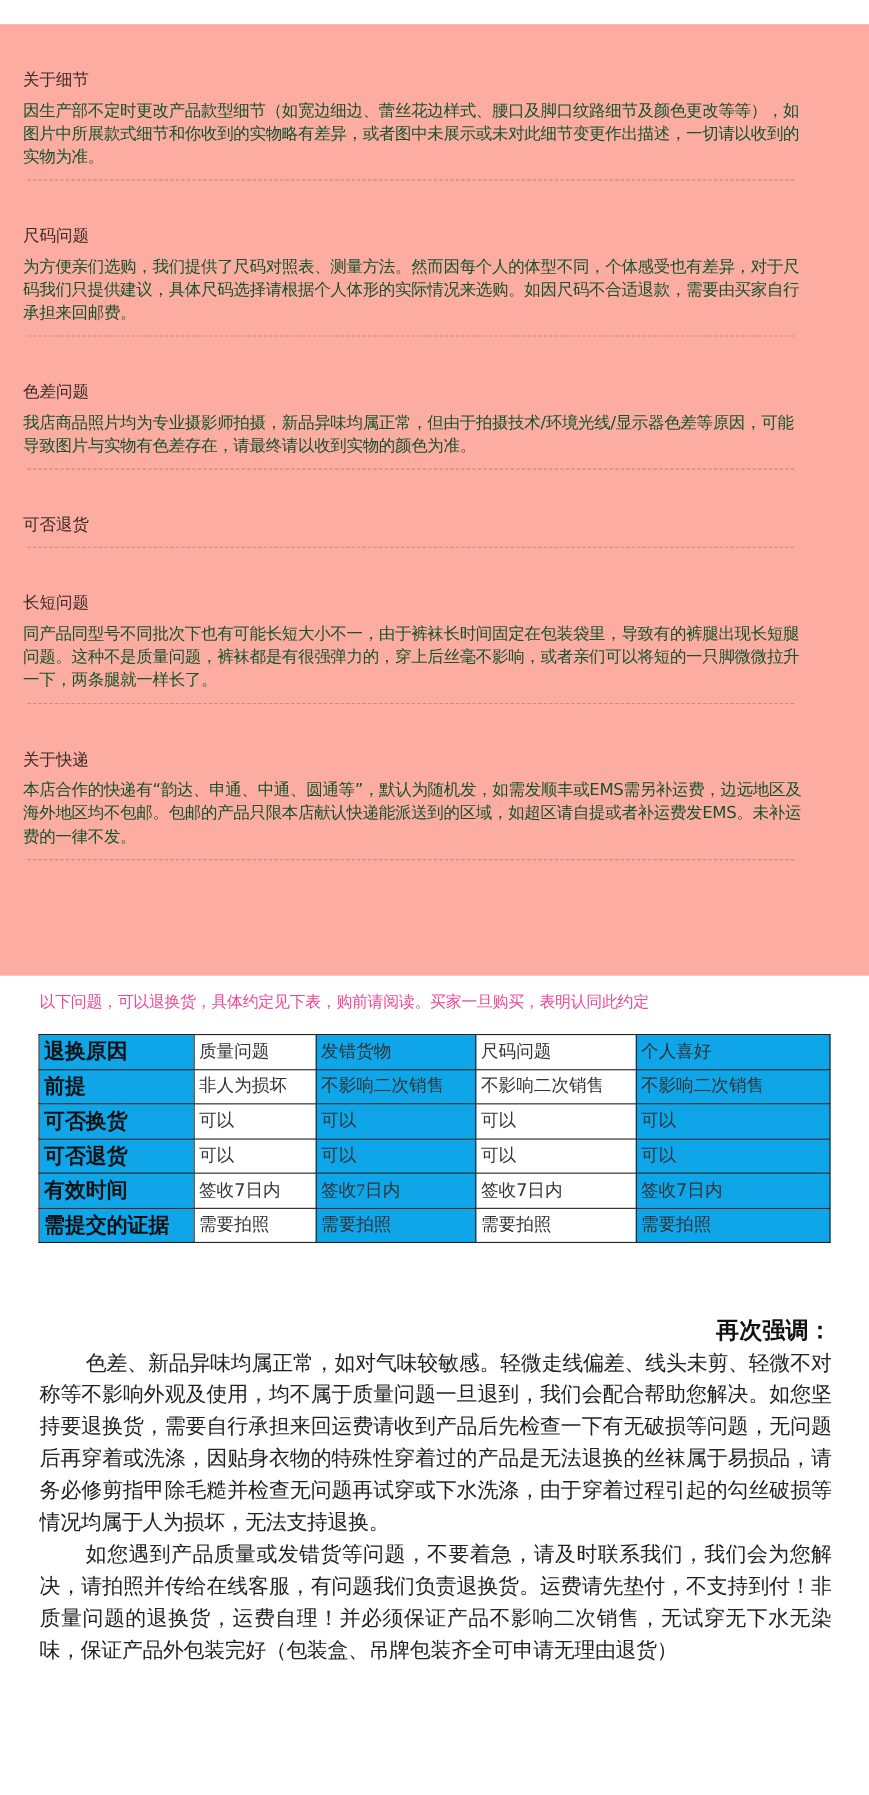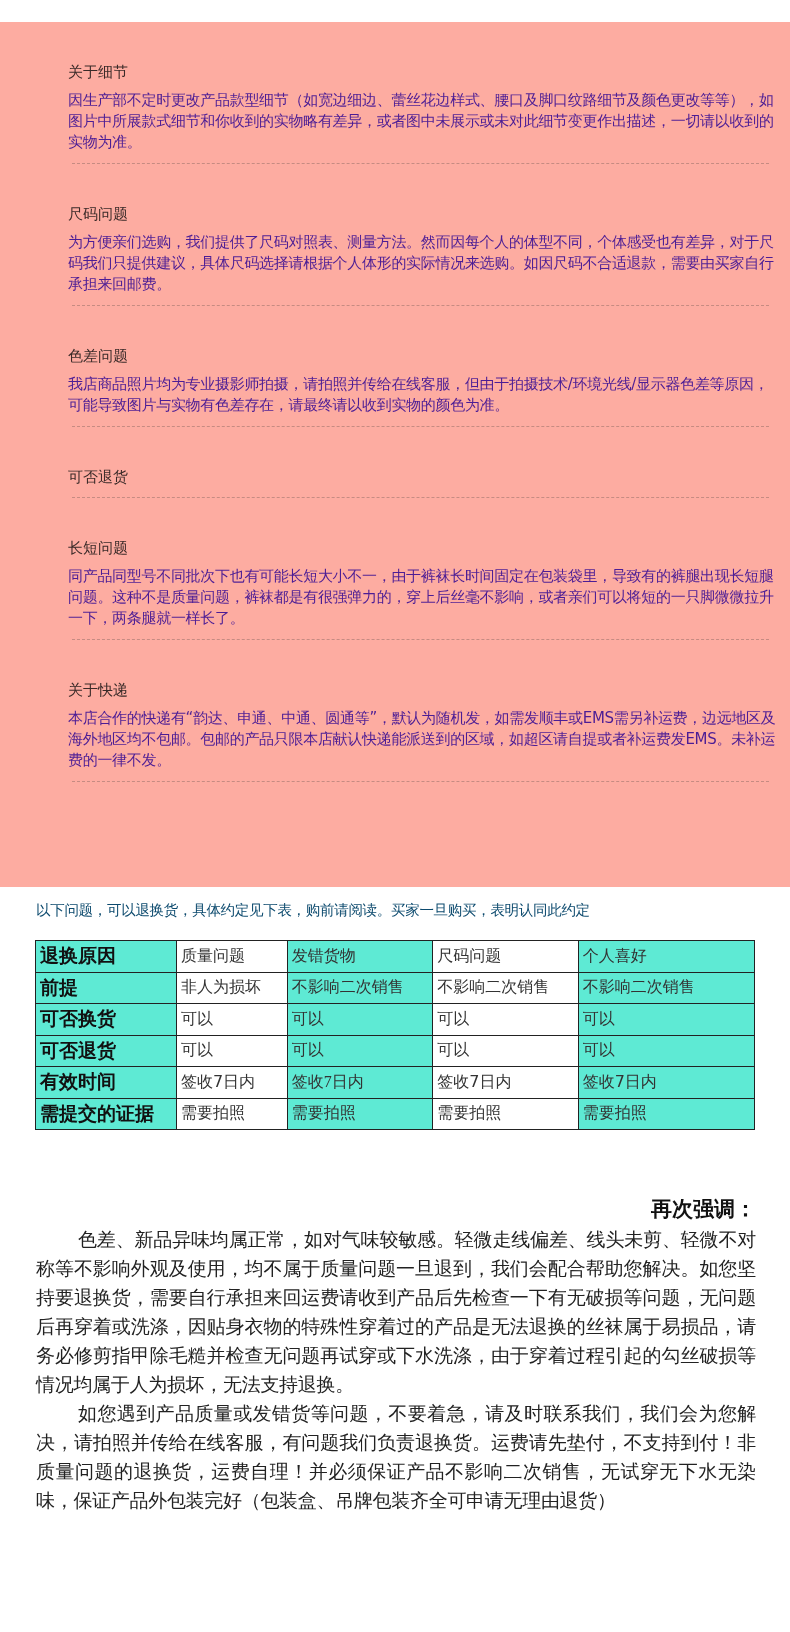--- a/index.html
+++ b/index.html
@@ -2,52 +2,52 @@
 <html><head>
 <meta charset="utf-8">
 <style>
   * { margin: 0; padding: 0; box-sizing: border-box; }
   html, body { width: 790px; height: 1632px; background: #ffffff; overflow: hidden; }
   body { font-family: "DejaVu Sans", "Liberation Sans", sans-serif; color: #2a2a2a; position: relative; }
 
   .notice-block {
     position: absolute; left: 0; top: 22px; width: 790px; height: 865px;
     background: #fdaca1;
-    padding: 40px 32px 0 68px;
+    padding: 40px 32px 0 21px;
   }
   .section { position: relative; }
   .section-title {
     font-size: 15px; line-height: 20px; color: #3a2a28;
     margin-bottom: 8px;
   }
   .section-body {
-    font-size: 15px; line-height: 21px; color: #4c1d95;
+    font-size: 15px; line-height: 21px; color: #14532d;
     width: 715px; letter-spacing: -0.3px;
   }
   .section-divider {
     width: 697px; margin-left: 4px; margin-top: 10px;
     border-top: 1px dashed #c68b82; height: 0;
   }
   .sec-gap { height: 40px; }
 
   .table-intro {
     position: absolute; left: 36px; top: 901px;
-    font-size: 14.5px; color: #0c4a6e; letter-spacing: -0.3px;
+    font-size: 14.5px; color: #ec4899; letter-spacing: -0.3px;
   }
   table.policy {
     position: absolute; left: 35px; top: 940px;
     border-collapse: collapse; width: 720px;
   }
   table.policy td {
     border: 1.5px solid #222; height: 31.5px;
     padding: 0 4px; font-size: 16px; color: #333;
     white-space: nowrap; vertical-align: middle;
   }
   table.policy td.rowhead { font-size: 19px; font-weight: bold; color: #111; width: 145px; }
-  table.policy td.gray { background: #5eead4; }
+  table.policy td.gray { background: #0ea5e9; }
   table.policy td.c2 { width: 116px; }
   table.policy td.c3 { width: 151px; font-family: Liberation Serif, serif; }
   table.policy td.c4 { width: 151px; }
   table.policy td.c5 { width: 189px; }
 
   .emph-block { position: absolute; left: 36px; top: 1195px; width: 720px; }
   .emph-title { font-size: 21px; font-weight: bold; color: #111; line-height: 28px; margin-bottom: 2px; text-align: right; }
   .emph-para {
     font-size: 19px; line-height: 29px; color: #222;
     text-indent: 42px; letter-spacing: -0.3px; text-align: justify;
@@ -64,21 +64,21 @@
   </div>
   <div class="sec-gap"></div>
   <div class="section">
     <div class="section-title">尺码问题</div>
     <div class="section-body">为方便亲们选购，我们提供了尺码对照表、测量方法。然而因每个人的体型不同，个体感受也有差异，对于尺码我们只提供建议，具体尺码选择请根据个人体形的实际情况来选购。如因尺码不合适退款，需要由买家自行承担来回邮费。</div>
     <div class="section-divider"></div>
   </div>
   <div class="sec-gap"></div>
   <div class="section">
     <div class="section-title">色差问题</div>
-    <div class="section-body">我店商品照片均为专业摄影师拍摄，请拍照并传给在线客服，但由于拍摄技术/环境光线/显示器色差等原因，可能导致图片与实物有色差存在，请最终请以收到实物的颜色为准。</div>
+    <div class="section-body">我店商品照片均为专业摄影师拍摄，新品异味均属正常，但由于拍摄技术/环境光线/显示器色差等原因，可能导致图片与实物有色差存在，请最终请以收到实物的颜色为准。</div>
     <div class="section-divider"></div>
   </div>
   <div class="sec-gap"></div>
   <div class="section">
     <div class="section-title">可否退货</div>
     <div class="section-divider"></div>
   </div>
   <div class="sec-gap"></div>
   <div class="section">
     <div class="section-title">长短问题</div>

